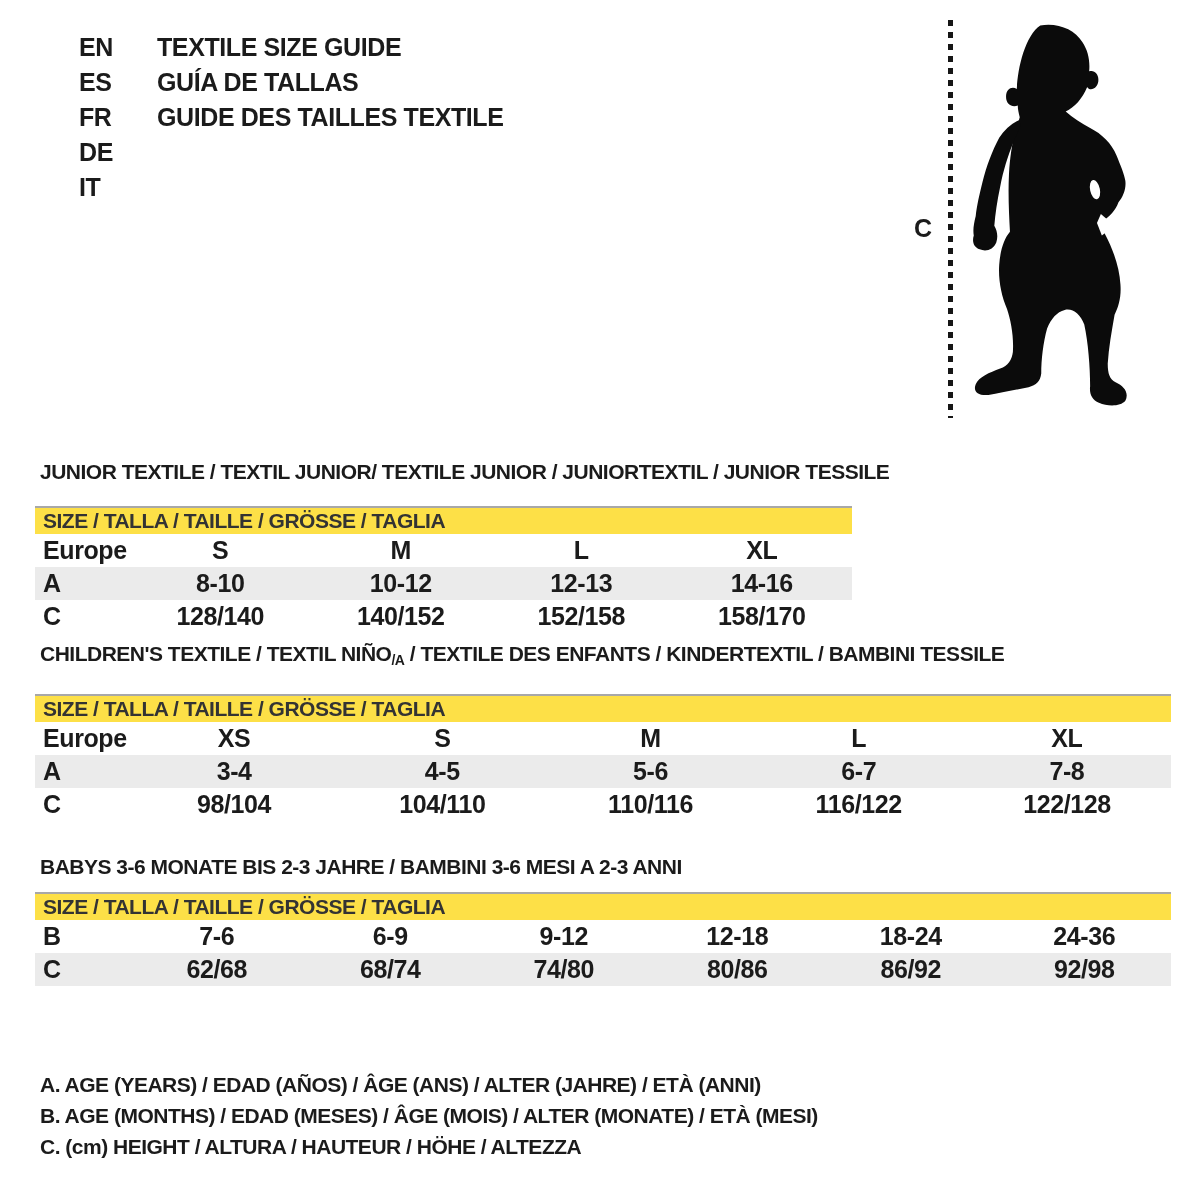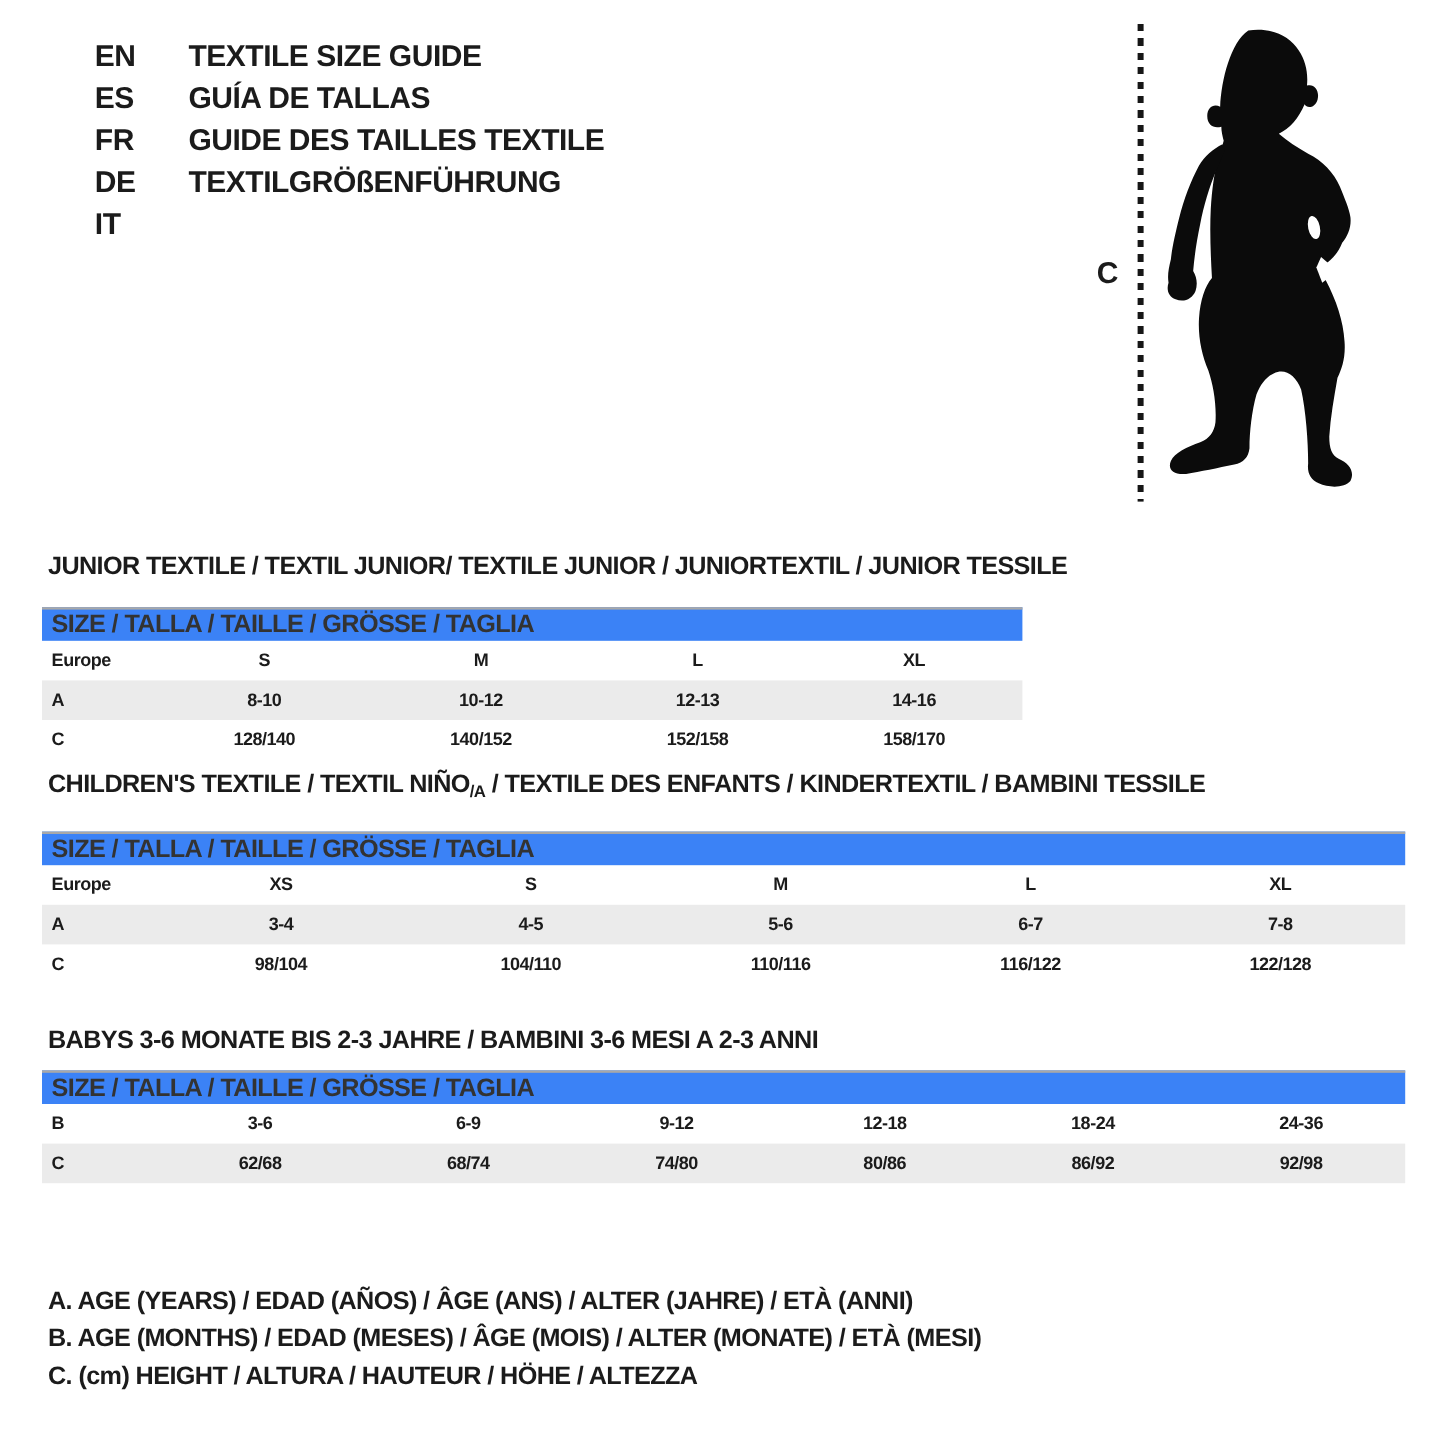--- a/index.html
+++ b/index.html
@@ -45,32 +45,32 @@
   }
   .section-title .subscript { font-size: 14px; vertical-align: -4px; }
   #junior-section  { top: 436px; width: 817px; margin-top: 24px; }
   #children-section{ top: 642px; width: 1136px; }
   #babies-section  { top: 850px; width: 1136px; }
   #babies-section .section-title { line-height: 34px; }
 
   .size-bar {
     margin-top: 22px;
     height: 28px; box-sizing: border-box;
-    background: #3b82f6;
+    background: #fde047;
     border-top: 2px solid #a8a8a8;
     line-height: 26px; padding-left: 8px;
     font-size: 21px; font-weight: 700; letter-spacing: -0.5px;
     color: #333333;
   }
   #babies-section .size-bar { margin-top: 8px; }
 
   .t-row {
     display: flex; align-items: center;
     height: 33px;
-    font-size: 15px; font-weight: 700; letter-spacing: -0.4px;
+    font-size: 25px; font-weight: 700; letter-spacing: -0.4px;
   }
   .t-row.shade { background: #ebebeb; }
   .t-label { flex: 0 0 95px; padding-left: 8px; box-sizing: border-box; }
   .t-cell { flex: 1; text-align: center; }
 
   
   .legend {
     position: absolute; left: 40px; top: 1069px;
     font-size: 21px; font-weight: 700; letter-spacing: -0.5px;
     line-height: 31px;
@@ -87,21 +87,20 @@
   <div class="lang-row">
     <span class="lang-code">ES</span>
     <span class="lang-title">GUÍA DE TALLAS</span>
   </div>
   <div class="lang-row">
     <span class="lang-code">FR</span>
     <span class="lang-title">GUIDE DES TAILLES TEXTILE</span>
   </div>
   <div class="lang-row">
     <span class="lang-code">DE</span>
-    <span class="lang-title">TEXTILGRÖßENFÜHRUNG</span>
   </div>
   <div class="lang-row">
     <span class="lang-code">IT</span>
   </div>
 </div>
 
 <div class="height-line"></div>
 <div class="figure-label">C</div>
 <svg class="silhouette" viewBox="0 0 180 400" xmlns="http://www.w3.org/2000/svg">
 
@@ -221,21 +220,21 @@
   </div>
 </section>
 
 <section class="section" id="babies-section">
   <div class="section-title">
     <div>BABYS 3-6 MONATE BIS 2-3 JAHRE / BAMBINI 3-6 MESI A 2-3 ANNI</div>
   </div>
   <div class="size-bar">SIZE / TALLA / TAILLE / GRÖSSE / TAGLIA</div>
   <div class="t-row">
     <span class="t-label">B</span>
-    <span class="t-cell">3-6</span>
+    <span class="t-cell">7-6</span>
     <span class="t-cell">6-9</span>
     <span class="t-cell">9-12</span>
     <span class="t-cell">12-18</span>
     <span class="t-cell">18-24</span>
     <span class="t-cell">24-36</span>
   </div>
   <div class="t-row shade">
     <span class="t-label">C</span>
     <span class="t-cell">62/68</span>
     <span class="t-cell">68/74</span>

